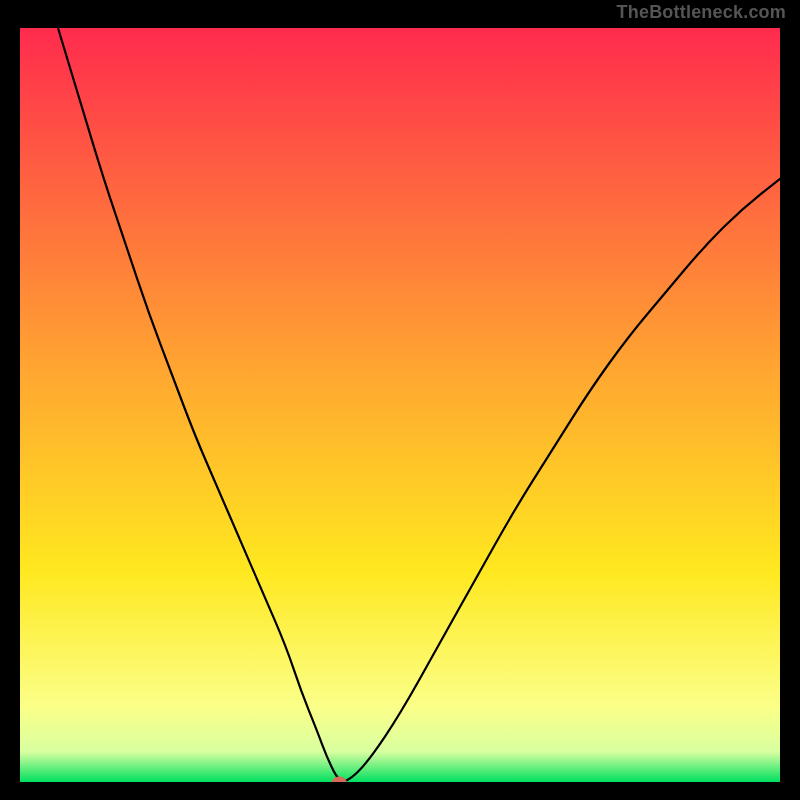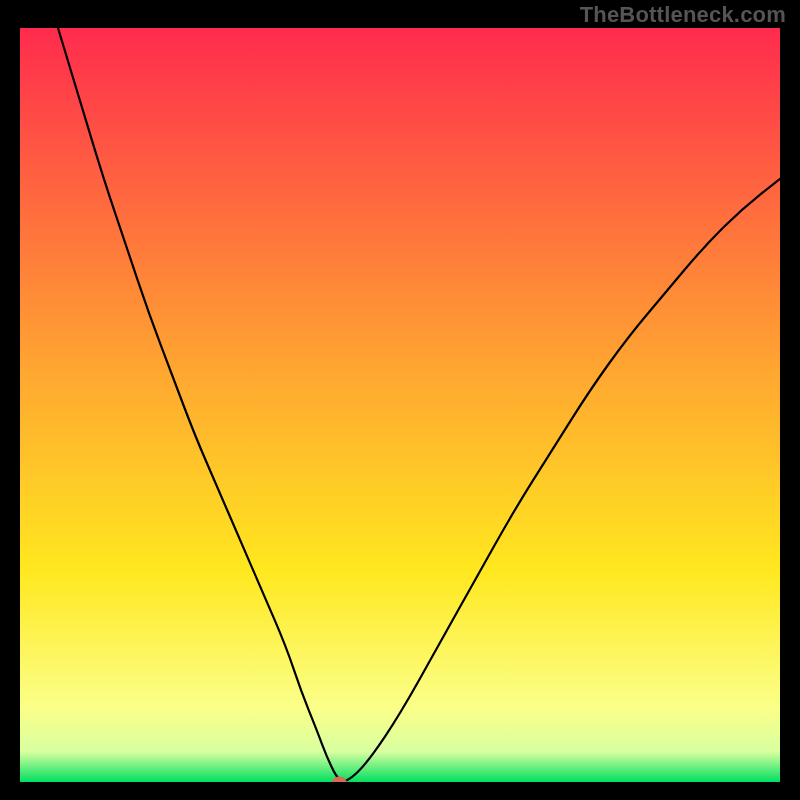--- a/index.html
+++ b/index.html
@@ -14,21 +14,21 @@
   .frame {
     position: relative;
     width: 800px;
     height: 800px;
   }
   .watermark {
     position: absolute;
     top: 2px;
     right: 14px;
     color: #555555;
-    font-size: 22px;
+    font-size: 18px;
     font-weight: 600;
     letter-spacing: 0.2px;
     z-index: 5;
   }
   svg.plot {
     position: absolute;
     left: 20px;
     top: 28px;
     width: 760px;
     height: 754px;

